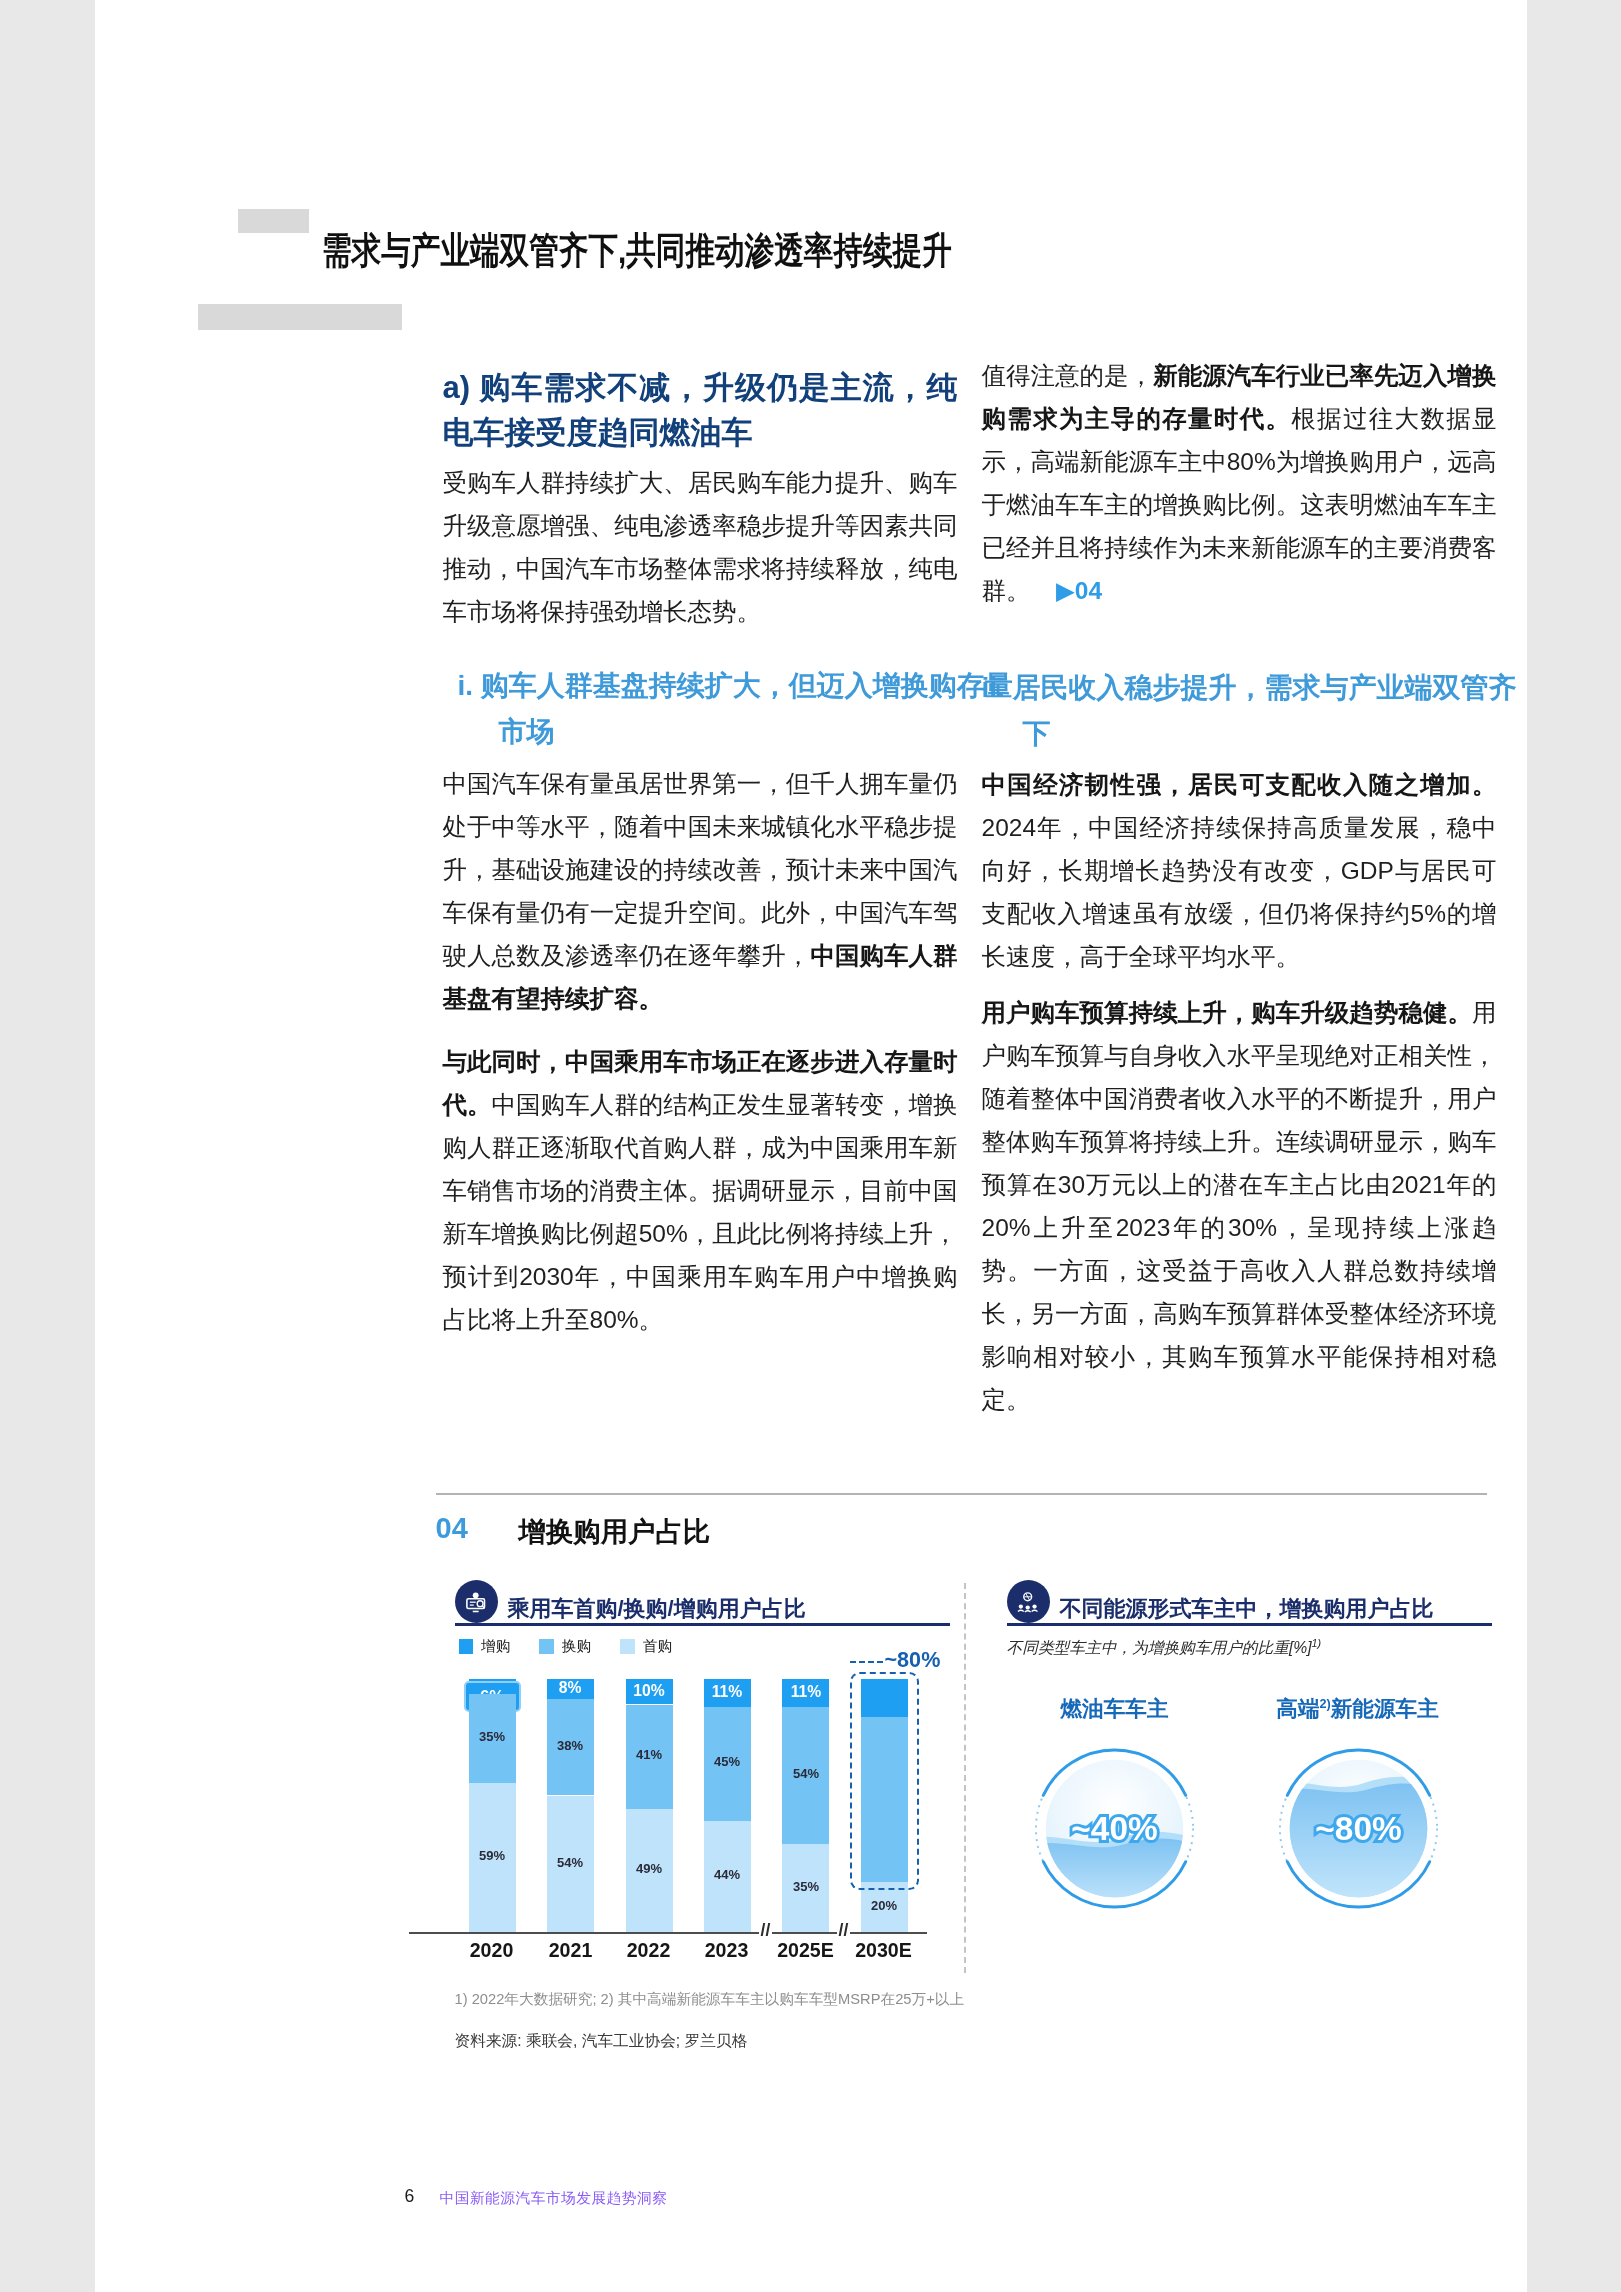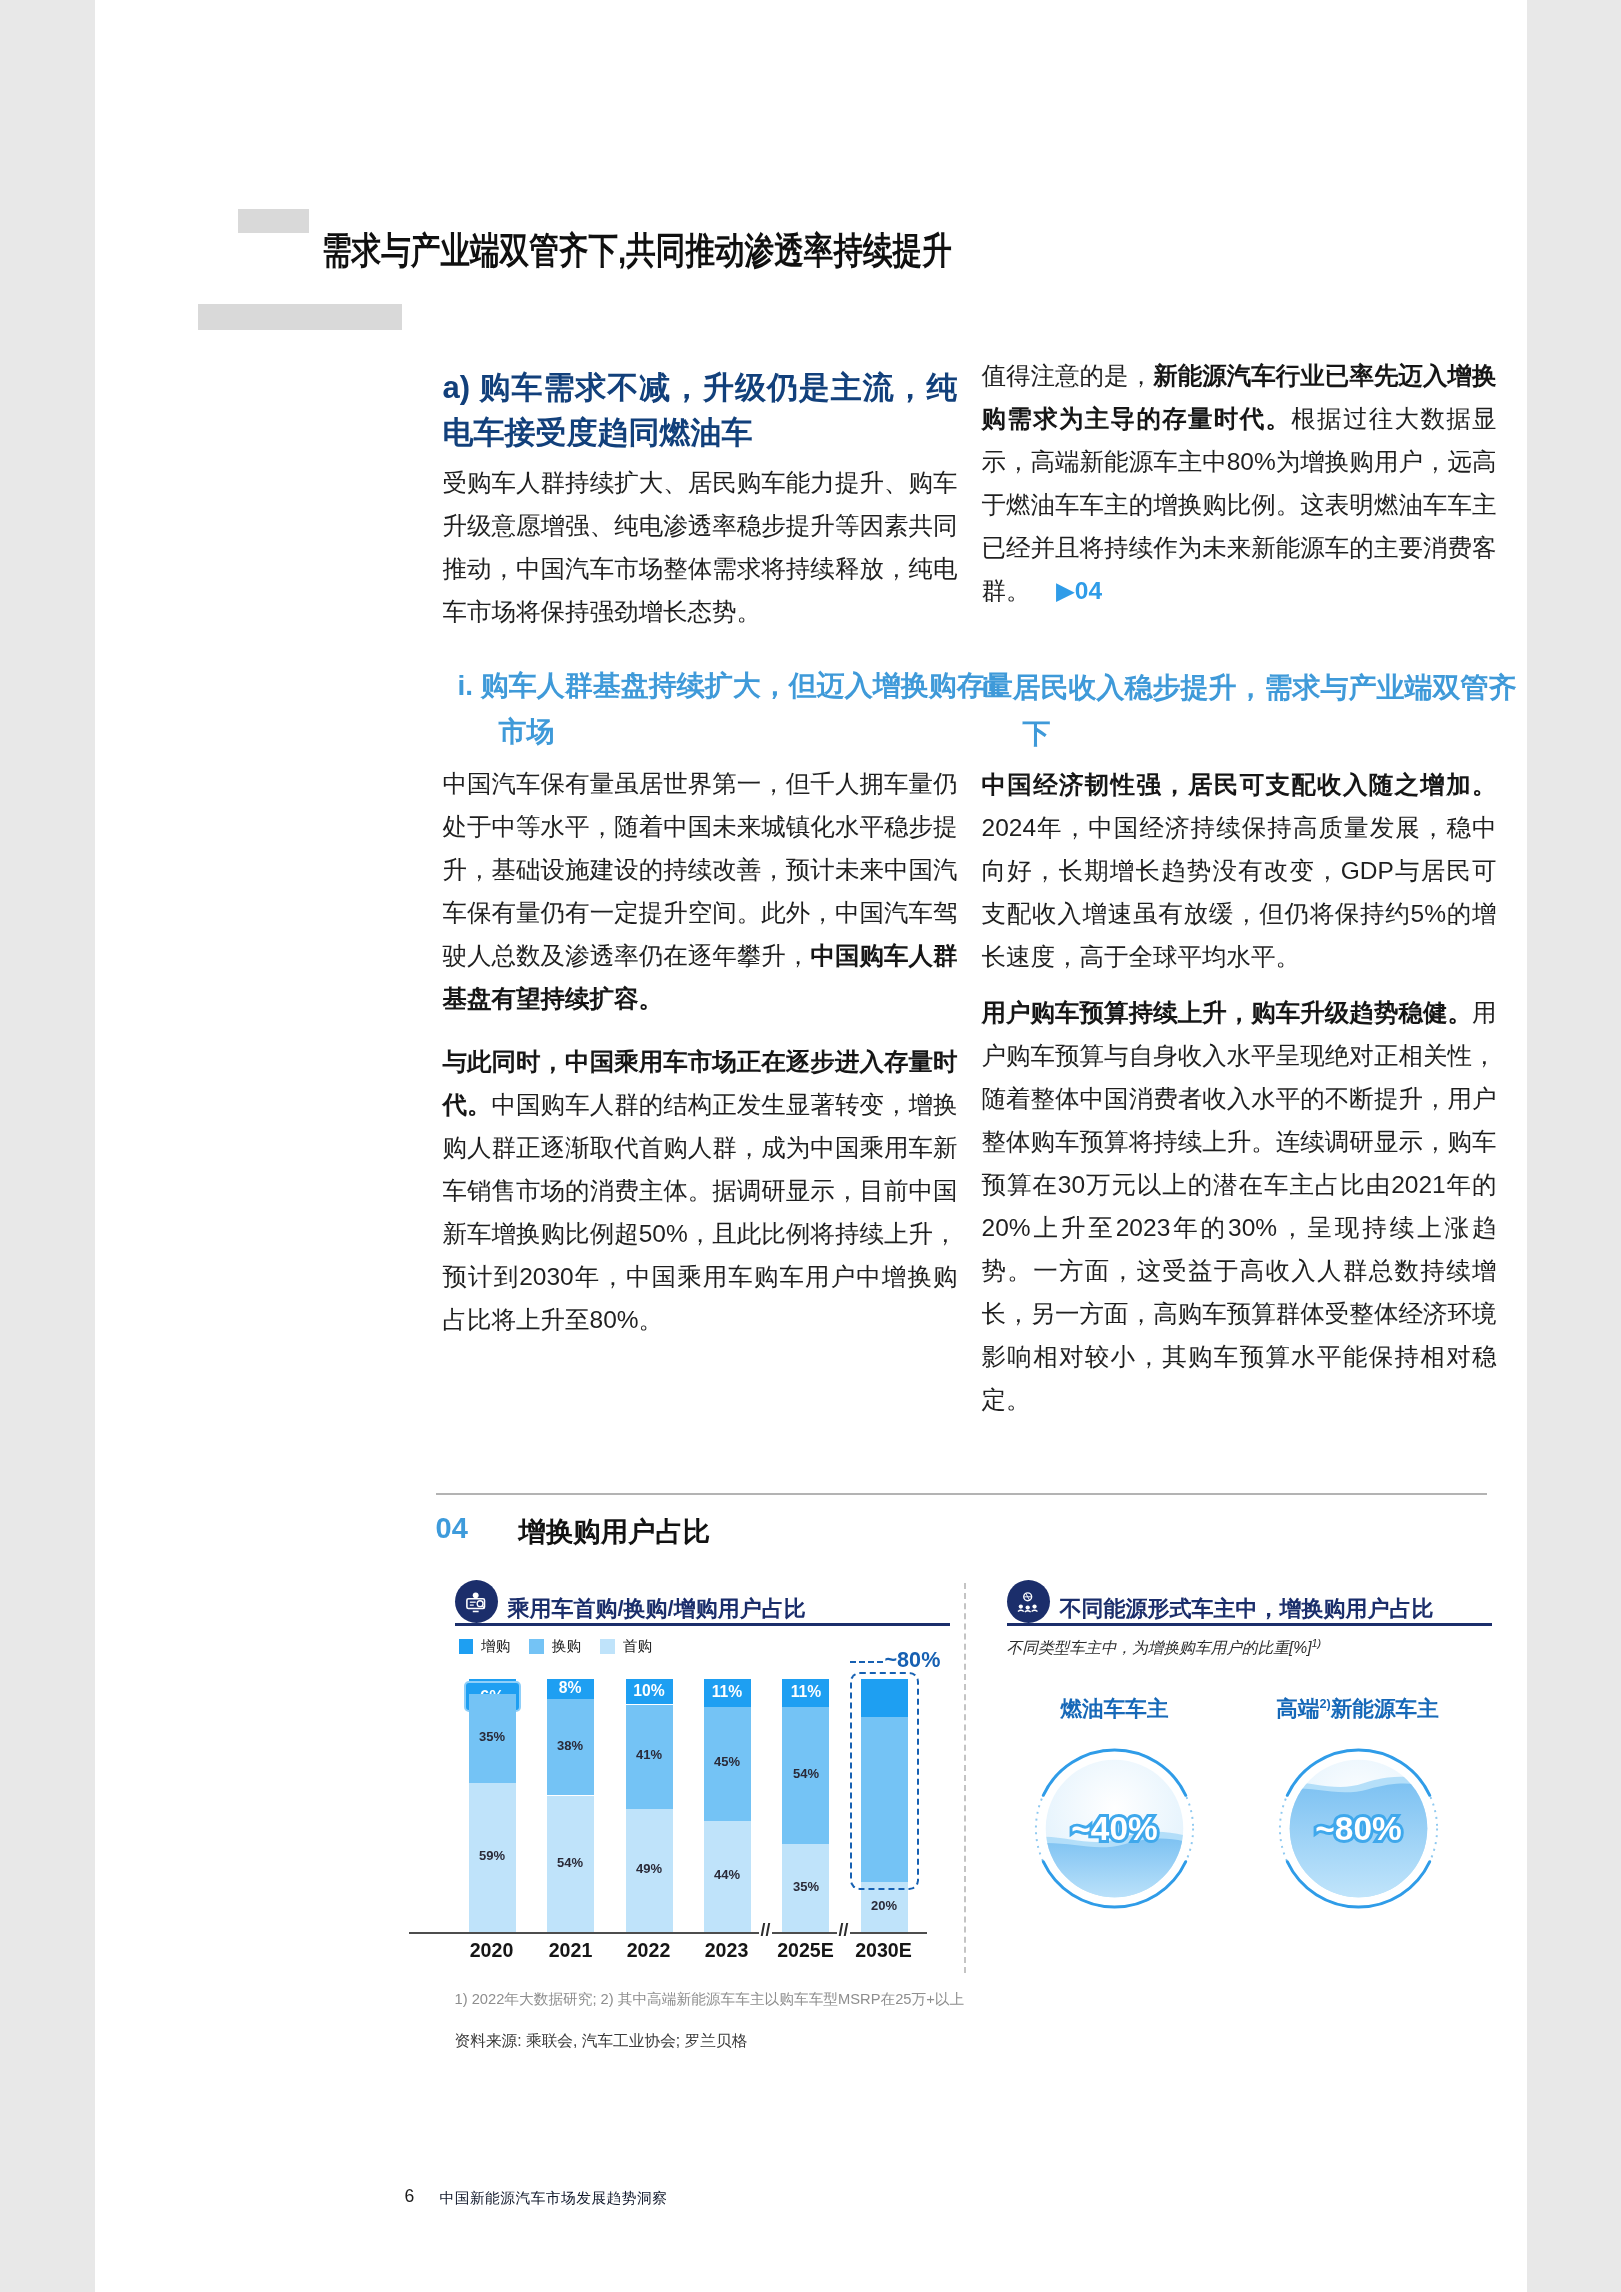--- a/index.html
+++ b/index.html
@@ -16,41 +16,41 @@
   .body .link{color:#2F9CE8;font-weight:700;margin-left:25.5px;white-space:nowrap;}
   .hr{position:absolute;background:#B3B3B3;height:2px;}
   .ex-num{position:absolute;font-size:29px;font-weight:800;color:#3E9BDB;}
   .ex-title{position:absolute;font-size:27.4px;font-weight:800;color:#121212;}
   .panel-title{position:absolute;font-size:22px;font-weight:800;color:#1B2E6B;white-space:nowrap;}
   .panel-rule{position:absolute;height:2.9px;background:#1B2E6B;}
   .icon-circle{position:absolute;width:43px;height:43px;border-radius:50%;background:#1B2E6B;
                display:flex;align-items:center;justify-content:center;}
   .ex-sub{position:absolute;font-size:15.7px;font-style:italic;color:#2B2B2B;white-space:nowrap;}
   .ex-sub sup{font-size:10.8px;}
-  .legend{position:absolute;display:flex;gap:19px;align-items:center;}
+  .legend{position:absolute;display:flex;gap:29px;align-items:center;}
   .legend-item{display:flex;align-items:center;gap:7.8px;font-size:14.7px;color:#222;}
   .legend-swatch{width:14.7px;height:14.7px;display:inline-block;}
   .seg{position:absolute;}
   .seg-label{position:absolute;text-align:center;font-size:13px;font-weight:600;color:#2A2A38;}
   .seg-label.white{color:#ffffff;font-size:15.7px;font-weight:700;}
   .badge{position:absolute;background:#1E9FF2;color:#fff;font-size:16.7px;font-weight:800;
          border:2px solid #8FCFF9;border-radius:4.9px;display:flex;align-items:center;justify-content:center;}
   .axis{position:absolute;background:#4D4D4D;height:2px;}
   .axis-break{position:absolute;font-size:17.6px;font-weight:700;color:#2B2B2B;background:#fff;padding:0 2px;}
   .year{position:absolute;text-align:center;font-size:19.6px;font-weight:600;color:#161616;}
   .dash-box{position:absolute;border:2.9px dashed #1660B2;border-radius:9.8px;}
   .dash-lead{position:absolute;border-top:2.9px dashed #1660B2;}
   .dash-note{position:absolute;font-size:21.6px;font-weight:800;color:#1660B2;white-space:nowrap;}
   .divider{position:absolute;border-left:2px dashed #C4C4C4;}
   .gauge-label{position:absolute;text-align:center;font-size:21.6px;font-weight:800;color:#1668B8;white-space:nowrap;}
   .gauge-label sup{font-size:12.7px;}
   .footnote{position:absolute;font-size:14.7px;color:#8E8E8E;white-space:nowrap;}
   .source{position:absolute;font-size:15.7px;color:#3A3A3A;white-space:nowrap;}
   .footer-num{position:absolute;font-size:17.6px;color:#1A1A1A;}
-  .footer-text{position:absolute;font-size:14.7px;color:#0f172a;letter-spacing:0.5px;}
+  .footer-text{position:absolute;font-size:14.7px;color:#8b5cf6;letter-spacing:0.5px;}
 </style>
 </head>
 <body>
 
 <div class="page">
 
   <div class="deco" style="left:143px;top:209px;width:71px;height:23.5px;"></div>
   <div class="deco" style="left:103px;top:304px;width:204px;height:25.5px;"></div>
 
   <h1 class="title">需求与产业端双管齐下,共同推动渗透率持续提升</h1>

